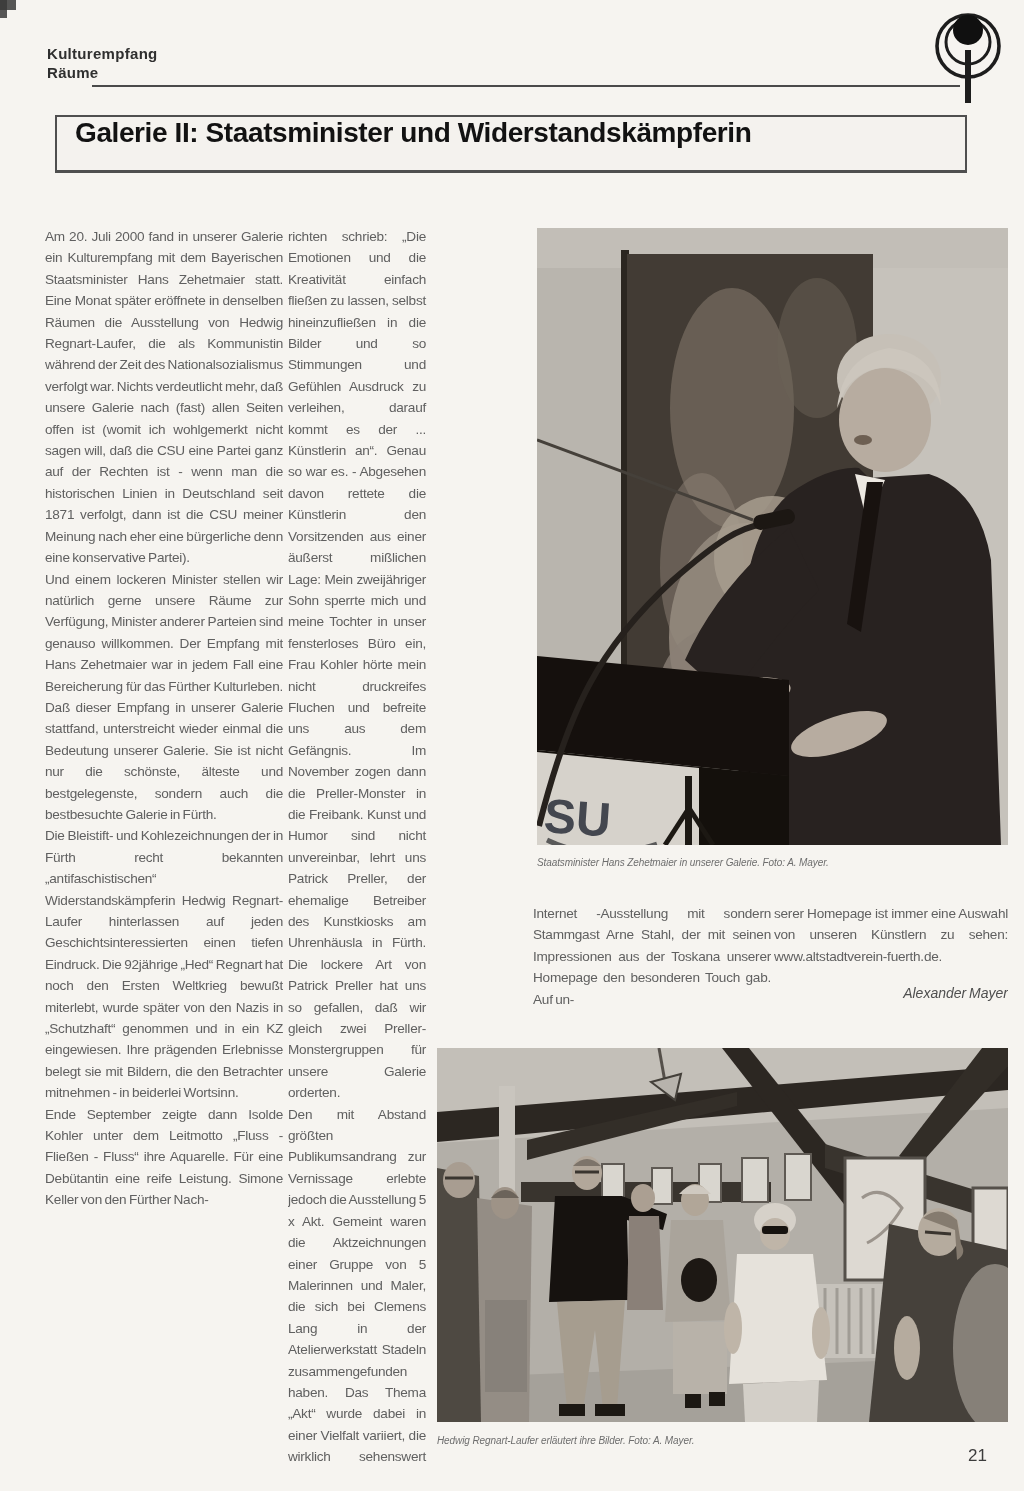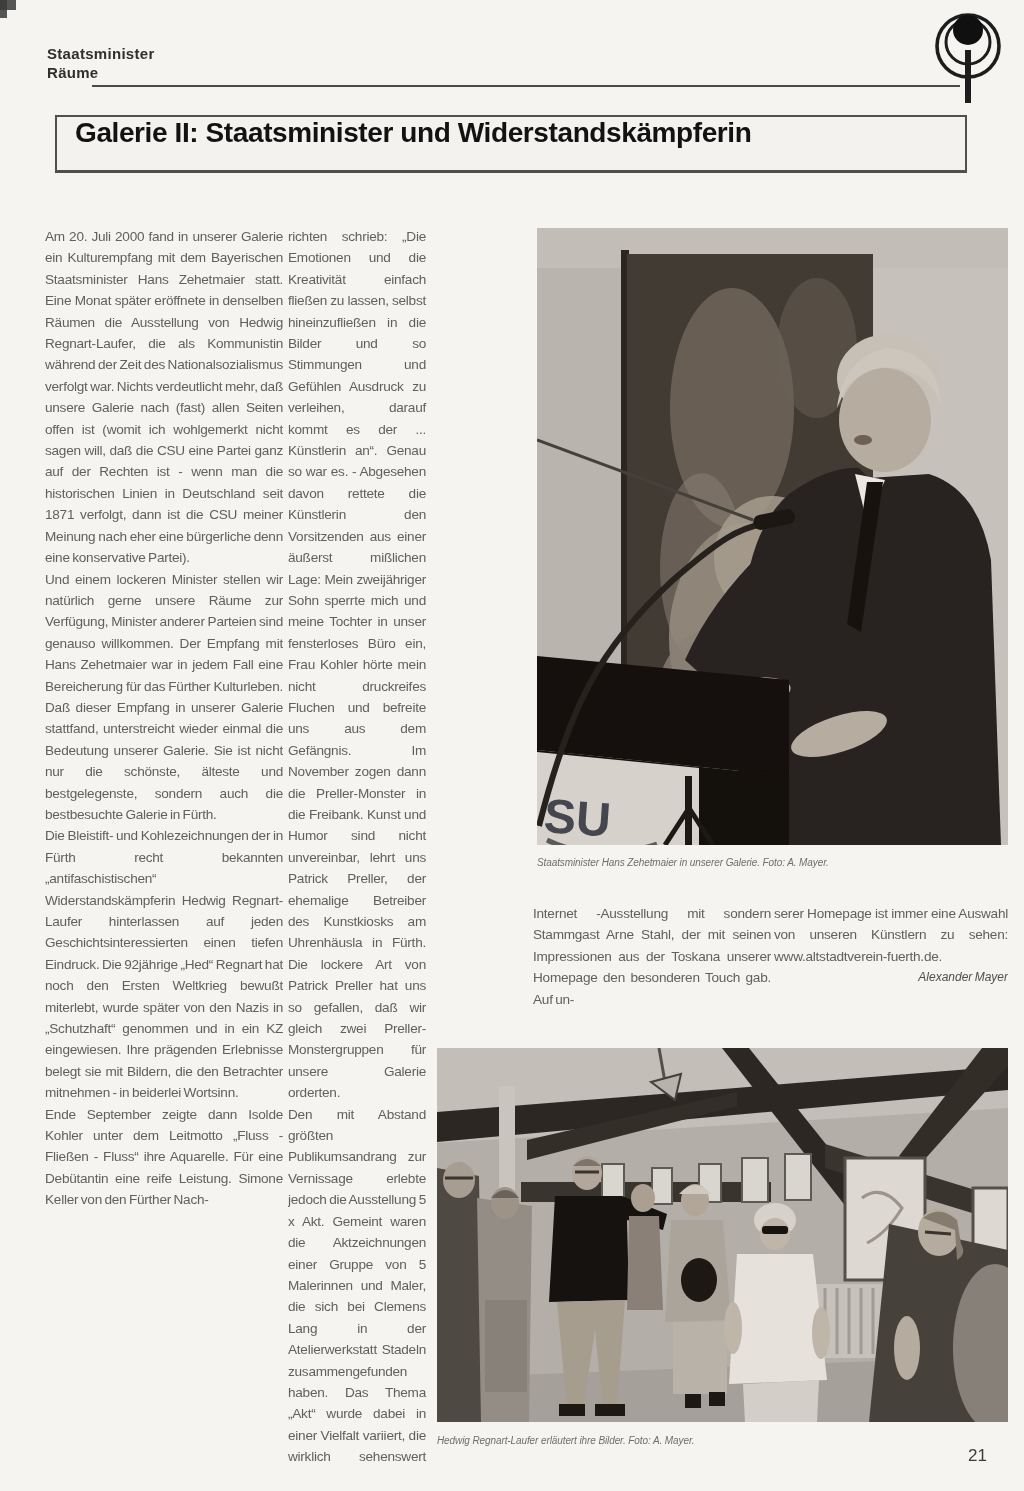--- a/index.html
+++ b/index.html
@@ -29,21 +29,21 @@
     font-size:13.6px;line-height:21.4px;text-align:justify;
     letter-spacing:-0.25px;word-spacing:-1px;color:#606060;
   }
   .bodytext p{margin:0;}
   .col{position:absolute;overflow:hidden;}
   .col-1{left:45px;top:226px;width:238px;height:1242px;}
   .col-2{left:288px;top:226px;width:236px;height:1242px;}
   .col-3{left:533px;top:903px;width:238px;height:140px;}
   .col-4{left:774px;top:903px;width:234px;height:140px;}
   .wrap-spacer{float:right;width:98px;height:436px;margin-top:822px;}
-  .signature{display:block;text-align:right;font-style:italic;color:#4f4f4f;margin-top:0;font-size:12px;letter-spacing:0;}
+  .signature{display:block;text-align:right;font-style:italic;color:#4f4f4f;margin-top:16px;font-size:14px;letter-spacing:0;}
 
   figure{margin:0;padding:0;}
   .photo{position:absolute;display:block;}
   .photo svg{display:block;}
   .photo-1{left:537px;top:228px;width:471px;height:617px;}
   .photo-2{left:437px;top:1048px;width:571px;height:374px;}
   .caption{
     position:absolute;font-style:italic;font-size:10px;color:#6e6e6e;
     letter-spacing:-0.1px;
   }
@@ -54,21 +54,21 @@
 </style>
 </head>
 <body>
 
 <div class="page">
 
   <div class="corner-mark"></div>
   <div class="corner-mark2"></div>
 
   <div class="org">
-    <div>Staatsminister</div>
+    <div>Kulturempfang</div>
     <div>Räume</div>
   </div>
   <div class="header-rule"></div>
 
   <div class="logo">
     <svg viewBox="0 0 86 102" width="86" height="102">
       <circle cx="43" cy="40" r="31" fill="none" stroke="#1d1d1d" stroke-width="3.6"></circle>
       <circle cx="43" cy="36" r="22" fill="none" stroke="#1d1d1d" stroke-width="3"></circle>
       <circle cx="43" cy="24" r="15" fill="#101010"></circle>
       <rect x="40" y="44" width="6" height="53" fill="#1d1d1d"></rect>

